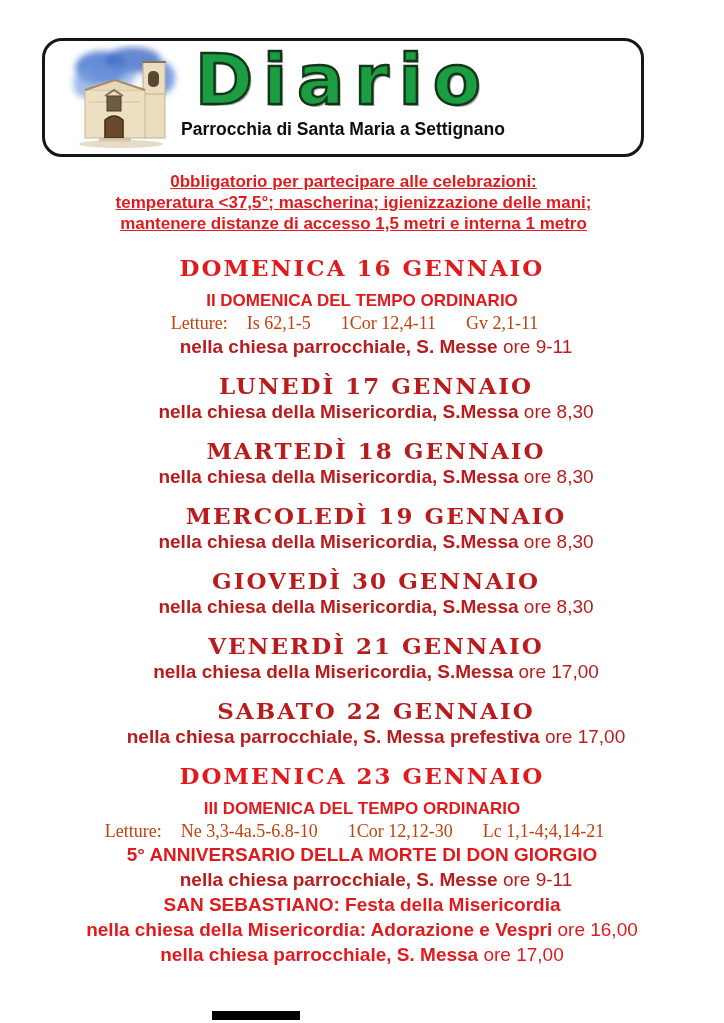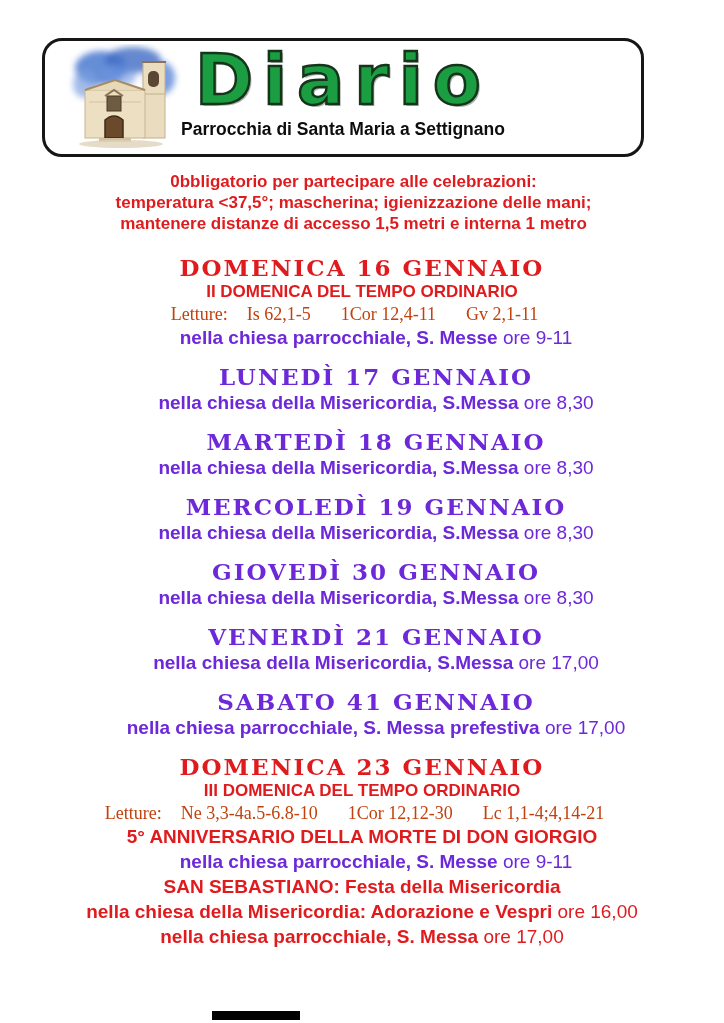--- a/index.html
+++ b/index.html
@@ -47,40 +47,41 @@
   }
   
   .notice{
     margin:171px 17px 0 0;
     padding-top:0;
     text-align:center;
     font-size:17px;
     font-weight:bold;
     line-height:21px;
     color:var(--red,#e01b1e);
+    text-decoration:underline;
   }
   .notice div{white-space:nowrap;}
   
   #sections{margin-top:20px;text-align:center;}
   .section{margin-top:13px;}
   .section:first-child{margin-top:0;}
   .day-title{
     margin:0;
     font-family:"DejaVu Serif",serif;
     font-weight:bold;
     font-size:23px;
     line-height:27px;
     letter-spacing:2px;
   }
   .red{color:var(--red,#e01b1e);}
-  .black{color:#6d28d9;margin-left:28px;}
+  .black{color:#b91c1c;margin-left:28px;}
   .section-subtitle{
     font-size:17px;font-weight:bold;line-height:20px;
     color:var(--red,#e01b1e);
-    margin-top:1px;
+    margin-top:10px;
   }
   .letture{
     font-family:"Liberation Serif",serif;
     font-size:18px;line-height:21px;color:#c2410c;
     margin-top:2px;
   }
   .lett-label{margin-right:4px;}
   .reading{margin:0 15px;}
   .sched{
     font-size:19px;line-height:24px;margin-top:1px;
@@ -165,21 +166,21 @@
       </div>
       <div class="section">
         <h2 class="day-title black">GIOVEDÌ 30 GENNAIO</h2>
         <div class="sched black"><span class="b">nella chiesa della Misericordia, S.Messa</span><span class="r"> ore 8,30</span></div>
       </div>
       <div class="section">
         <h2 class="day-title black">VENERDÌ 21 GENNAIO</h2>
         <div class="sched black"><span class="b">nella chiesa della Misericordia, S.Messa</span><span class="r"> ore 17,00</span></div>
       </div>
       <div class="section">
-        <h2 class="day-title black">SABATO 41 GENNAIO</h2>
+        <h2 class="day-title black">SABATO 22 GENNAIO</h2>
         <div class="sched black"><span class="b">nella chiesa parrocchiale, S. Messa prefestiva</span><span class="r"> ore 17,00</span></div>
       </div>
       <div class="section">
         <h2 class="day-title red">DOMENICA 23 GENNAIO</h2>
         <div class="section-subtitle">III DOMENICA DEL TEMPO ORDINARIO</div>
         <div class="letture"><span class="lett-label">Letture:</span><span class="reading">Ne 3,3-4a.5-6.8-10</span><span class="reading">1Cor 12,12-30</span><span class="reading">Lc 1,1-4;4,14-21</span></div>
         <div class="sched red"><span class="b">5° ANNIVERSARIO DELLA MORTE DI DON GIORGIO</span></div>
         <div class="sched black"><span class="b">nella chiesa parrocchiale, S. Messe</span><span class="r"> ore 9-11</span></div>
         <div class="sched red"><span class="b">SAN SEBASTIANO: Festa della Misericordia</span></div>
         <div class="sched red"><span class="b">nella chiesa della Misericordia: Adorazione e Vespri</span><span class="r"> ore 16,00</span></div>

